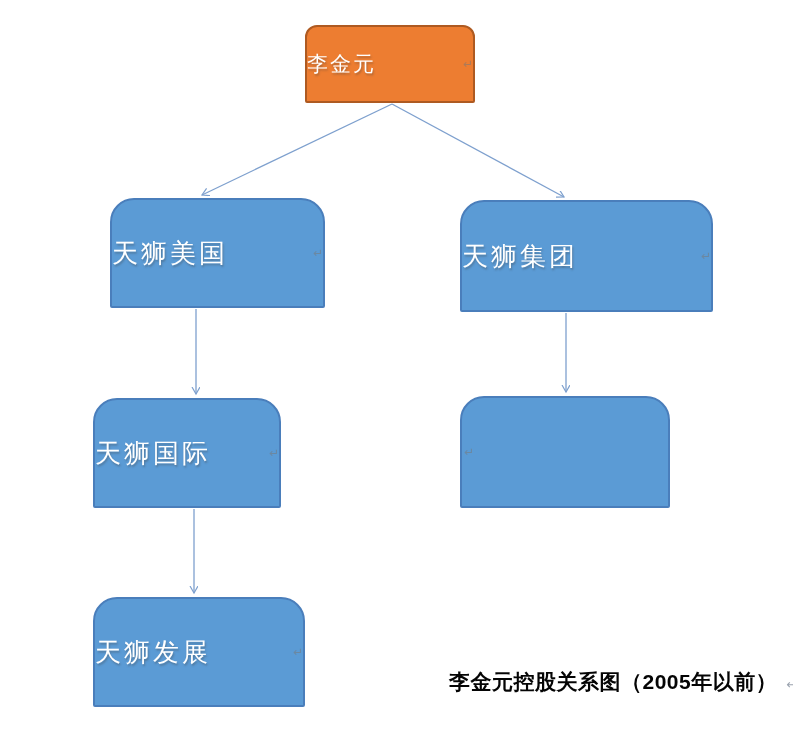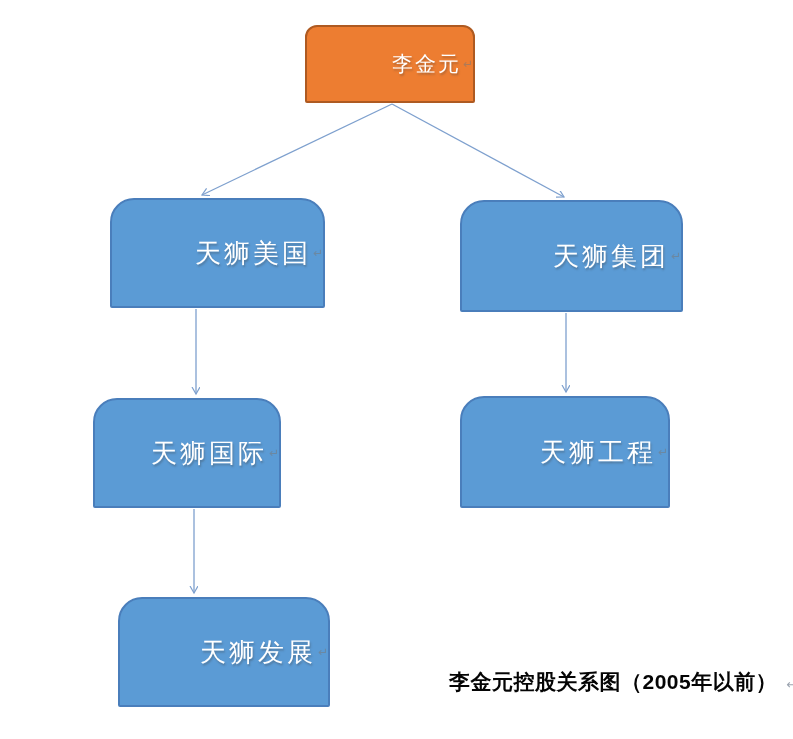--- a/index.html
+++ b/index.html
@@ -21,45 +21,44 @@
     width: 793px; height: 739px;
     pointer-events: none;
   }
   .connectors line { stroke: var(--connector, #7ea0ce); stroke-width: 1.3; fill: none; }
   .arrowhead-path { stroke: var(--connector, #7ea0ce); stroke-width: 1.2; fill: none; }
   .node {
     position: absolute;
     box-sizing: border-box;
     display: flex;
     align-items: center;
-    justify-content: flex-end;
+    justify-content: space-between;
     color: #ffffff;
     text-shadow: 1px 2px 2px rgba(60,60,60,0.35);
-    padding-left: 7px;
   }
   .node-root {
     background: var(--root-fill, #ed7d31);
     border: 2px solid var(--root-border, #ae5a21);
     border-radius: 12px 12px 2px 2px;
     left: 305px; top: 25px; width: 170px; height: 78px;
     font-size: 21px;
     letter-spacing: 2px;
   }
   .node-blue {
     background: var(--node-fill, #5b9bd5);
     border: 2px solid var(--node-border, #4a7ebb);
     border-radius: 24px 24px 2px 2px;
     font-size: 26px;
     letter-spacing: 3px;
   }
   .node-usa   { left: 88px;  top: 198px; width: 215px; height: 110px; margin-left: 22px; }
-  .node-group { left: 460px; top: 200px; width: 223px; height: 112px; }
+  .node-group { left: 460px; top: 200px; width: 253px; height: 112px; }
   .node-intl  { left: 93px;  top: 398px; width: 188px; height: 110px; }
   .node-eng   { left: 460px; top: 396px; width: 210px; height: 112px; }
-  .node-dev   { left: 93px;  top: 597px; width: 212px; height: 110px; margin-left: 25px; }
+  .node-dev   { left: 93px;  top: 597px; width: 212px; height: 110px; }
   .shape-end-mark {
     font-size: 12px;
     color: rgba(120,120,120,0.55);
     text-shadow: none;
     margin-left: 2px;
     align-self: center;
     letter-spacing: 0;
   }
   .caption {
     position: absolute;
@@ -110,21 +109,20 @@
     <span>天狮集团</span>
     <span class="shape-end-mark">↵</span>
   </div>
 
   <div class="node node-blue node-intl">
     <span>天狮国际</span>
     <span class="shape-end-mark">↵</span>
   </div>
 
   <div class="node node-blue node-eng">
-    <span>天狮工程</span>
     <span class="shape-end-mark">↵</span>
   </div>
 
   <div class="node node-blue node-dev">
     <span>天狮发展</span>
     <span class="shape-end-mark">↵</span>
   </div>
 
   <div class="caption">
     <span>李金元控股关系图（2005年以前）</span>

